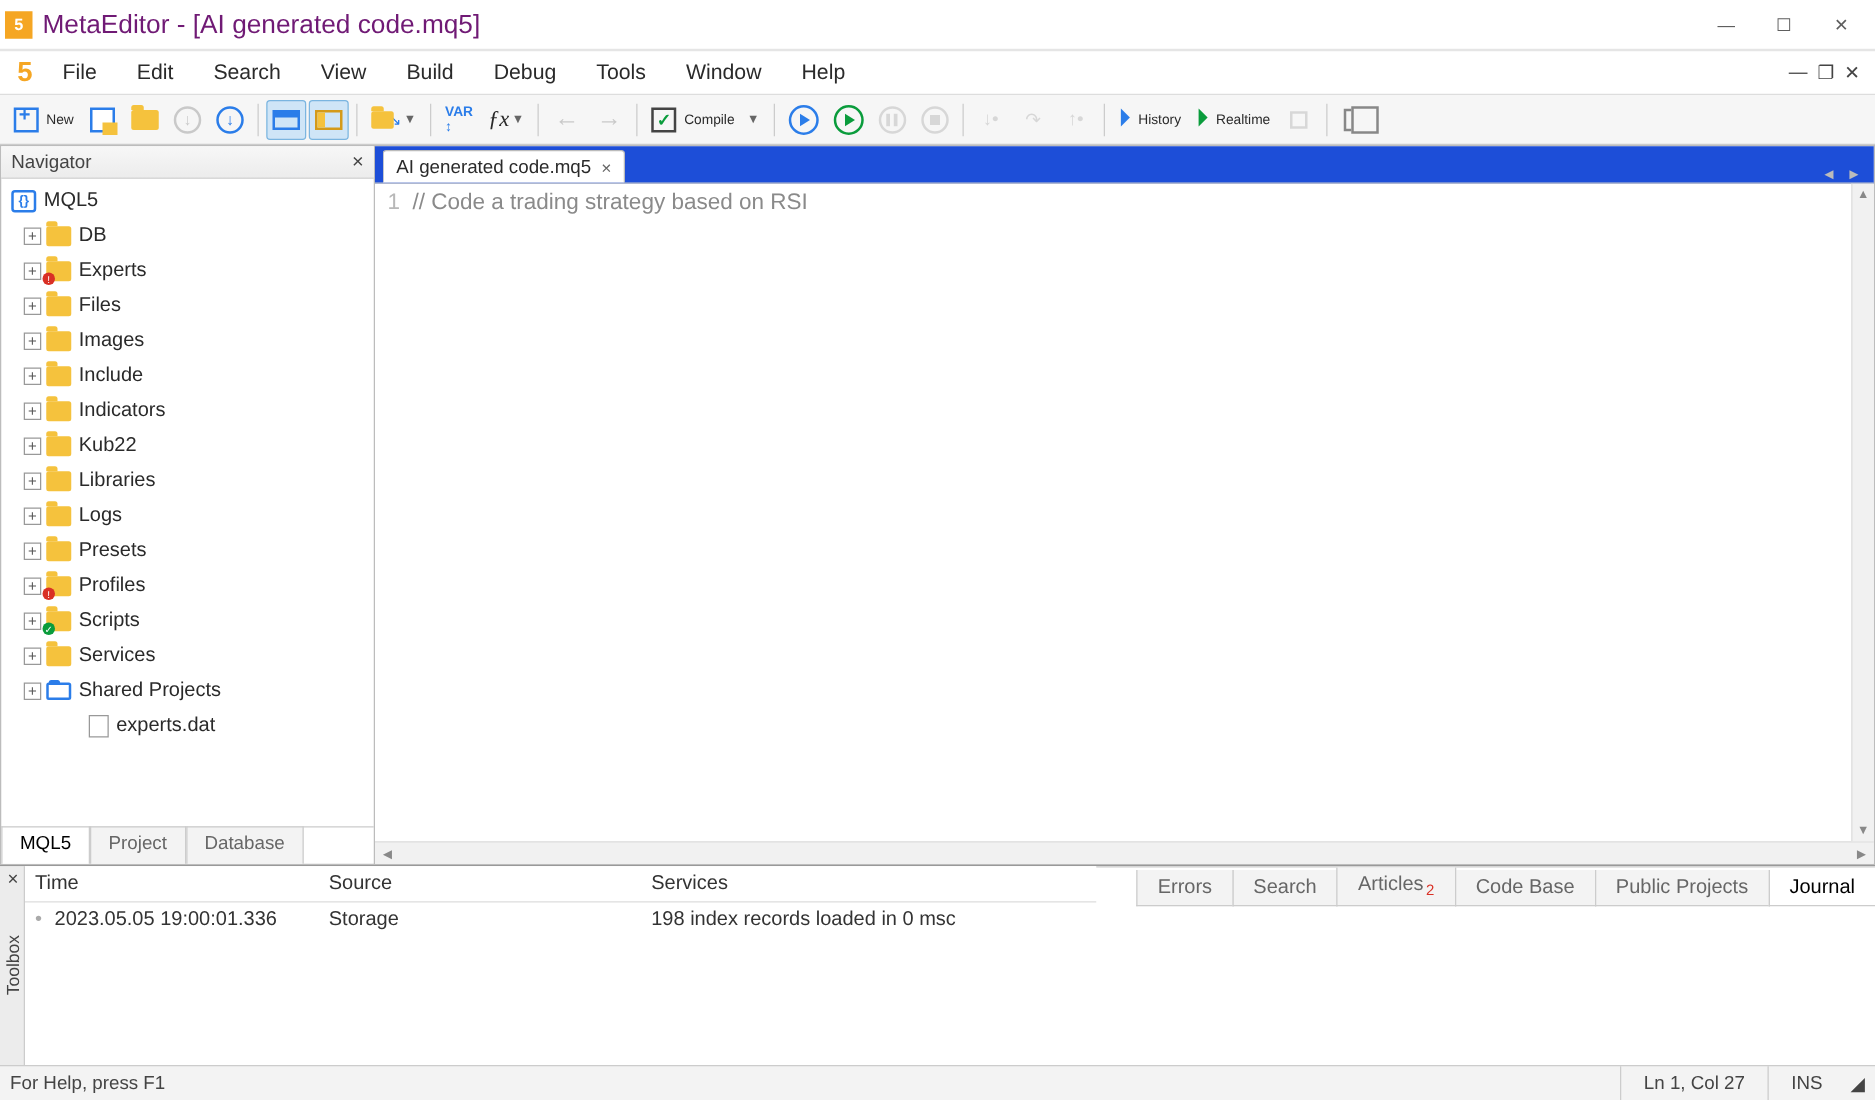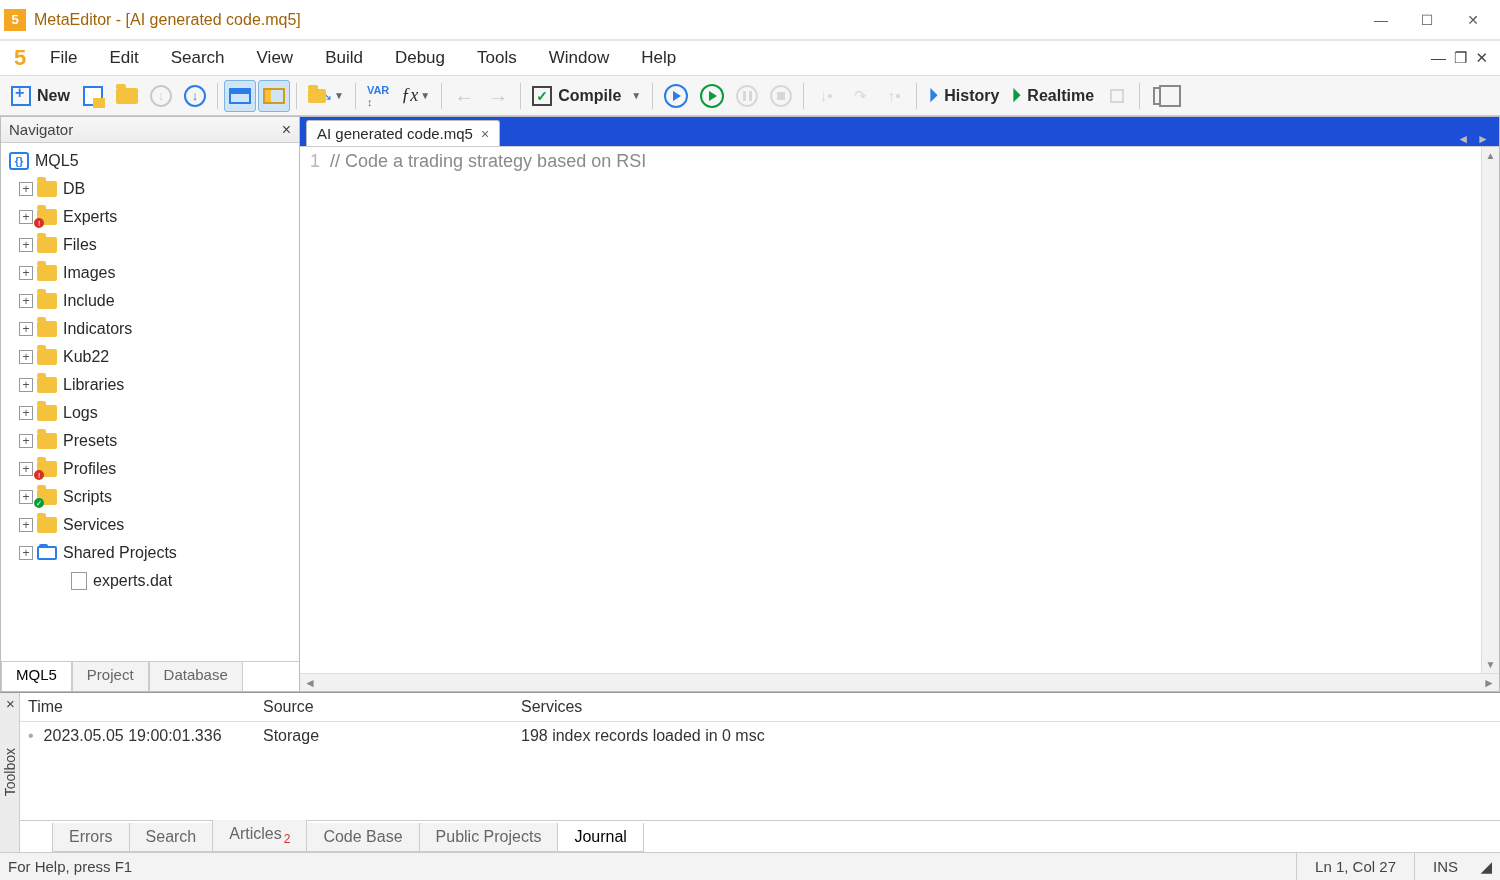--- a/index.html
+++ b/index.html
@@ -1,32 +1,32 @@
 <!DOCTYPE html>
 <html><head>
 <meta charset="utf-8">
 <style>
 * { box-sizing: border-box; margin: 0; padding: 0; font-family: "Segoe UI", Tahoma, sans-serif; }
 body { width: 1500px; height: 880px; background: #f0f0f0; display: flex; flex-direction: column; font-size: 15px; color: #2a2a2a; overflow: hidden;}
 
 .titlebar { height: 40px; background: #fff; display: flex; align-items: center; padding: 0 4px; border-bottom: 1px solid #e5e5e5;}
 .titlebar .app-icon { width: 22px; height: 22px; background: #f5a623; display:flex; align-items:center; justify-content:center; color:#fff; font-weight:bold; font-size:13px; margin-right:8px;}
-.titlebar .title { color: #a16207; font-size: 16px; flex:1;}
+.titlebar .title { color: #701a75; font-size: 21px; flex:1;}
 .titlebar .wc { width: 46px; height: 32px; display:flex; align-items:center; justify-content:center; color:#5e5e5e; font-size:14px;}
 
 .menubar { height: 36px; background:#fff; display:flex; align-items:center; padding: 0 6px; border-top:1px solid #e5e5e5; border-bottom:1px solid #ddd;}
 .menubar .brand { color:#f5a623; font-weight:bold; font-size:22px; width:28px; text-align:center;}
 .menubar .mitem { padding: 6px 16px; font-size:17px; color:#2a2a2a;}
 .menubar .mdi { margin-left:auto; display:flex; gap:8px; padding-right:6px; color:#444;}
 
 .toolbar { height: 40px; background:#f6f6f6; display:flex; align-items:center; padding:0 6px; gap:2px; border-bottom:1px solid #ccc;}
 .tbtn { height:32px; min-width:32px; display:flex; align-items:center; justify-content:center; padding:0 4px; border:1px solid transparent; border-radius:3px; font-size:15px;}
 .tbtn.active { background:#cfe5f7; border-color:#7bb5e0;}
 .tbtn.disabled { opacity:0.4;}
-.tbtn .txt { margin-left:6px; font-size:16px;font-weight:bold;}
+.tbtn .txt { margin-left:6px; font-size:11px;}
 .tsep { width:1px; height:26px; background:#ccc; margin:0 4px;}
 
 .ic-plus-box { width:20px;height:20px;border:2px solid #2b7de9; position:relative;}
 .ic-plus-box::before{content:"+";position:absolute;left:2px;top:-4px;color:#2b7de9;font-weight:bold;font-size:16px;}
 .ic-plus-yellow { width:20px;height:20px;background:#fff;border:2px solid #2b7de9; position:relative;}
 .ic-plus-yellow::after{content:"";position:absolute;right:-4px;bottom:-4px;width:12px;height:10px;background:#f5c23d;}
 .ic-folder { width:22px;height:16px;background:#f5c23d;border-radius:2px;position:relative;}
 .ic-folder::before{content:"";position:absolute;top:-4px;left:0;width:10px;height:4px;background:#f5c23d;border-radius:2px 2px 0 0;}
 .ic-down-circle{width:22px;height:22px;border:2px solid #888;border-radius:50%;display:flex;align-items:center;justify-content:center;color:#888;font-size:13px;}
 .ic-down-circle.blue{border-color:#2b7de9;color:#2b7de9;}
@@ -80,21 +80,21 @@
 .nav-arrows{margin-left:auto;display:flex;gap:8px;color:#bbb;font-size:12px;padding-right:4px;}
 .code{flex:1;display:flex;font-family:Consolas,monospace;font-size:18px;position:relative;}
 .gutter{width:24px;text-align:right;color:#b8b8b8;padding:4px 4px 0 0;user-select:none;}
 .code-text{flex:1;padding:4px 6px 0 6px;color:#8a8a8a;}
 .editor-scroll-h{height:18px;background:#f1f1f1;border-top:1px solid #ddd;display:flex;align-items:center;justify-content:space-between;padding:0 4px;color:#888;font-size:12px;}
 .vscrollbar{position:absolute;right:0;top:0;bottom:0;width:18px;background:#f1f1f1;border-left:1px solid #ddd;display:flex;flex-direction:column;align-items:center;justify-content:space-between;color:#888;font-size:10px;padding:3px 0;}
 
 .toolbox-wrap{display:flex;border-top:1px solid #999;}
 .toolbox-side{width:20px;background:#ececec;border-right:1px solid #ccc;display:flex;align-items:center;justify-content:center;}
 .toolbox-side span{writing-mode:vertical-rl;transform:rotate(180deg);font-size:14px;color:#444;}
-.toolbox-main{flex:1;display:flex;flex-direction:column;background:#fff;}
+.toolbox-main{flex:1;display:flex;flex-direction:row;background:#fff;}
 .tb-close{position:absolute;color:#444;font-size:15px;padding:2px 4px;}
 .tb-table{flex:1;}
 .tb-header{display:flex;background:#fff;border-bottom:1px solid #ddd;font-size:16px;color:#333;}
 .tb-header div,.tb-row div{padding:5px 8px;}
 .tb-row{display:flex;font-size:16px;color:#333;}
 .tb-col-time{width:235px;}
 .tb-col-src{width:258px;}
 .tb-col-msg{flex:1;}
 .tb-row .dot{color:#aaa;margin-right:10px;}
 .toolbox-tabs{display:flex;height:32px;border-top:1px solid #ccc;align-items:flex-end;padding-left:32px;}

